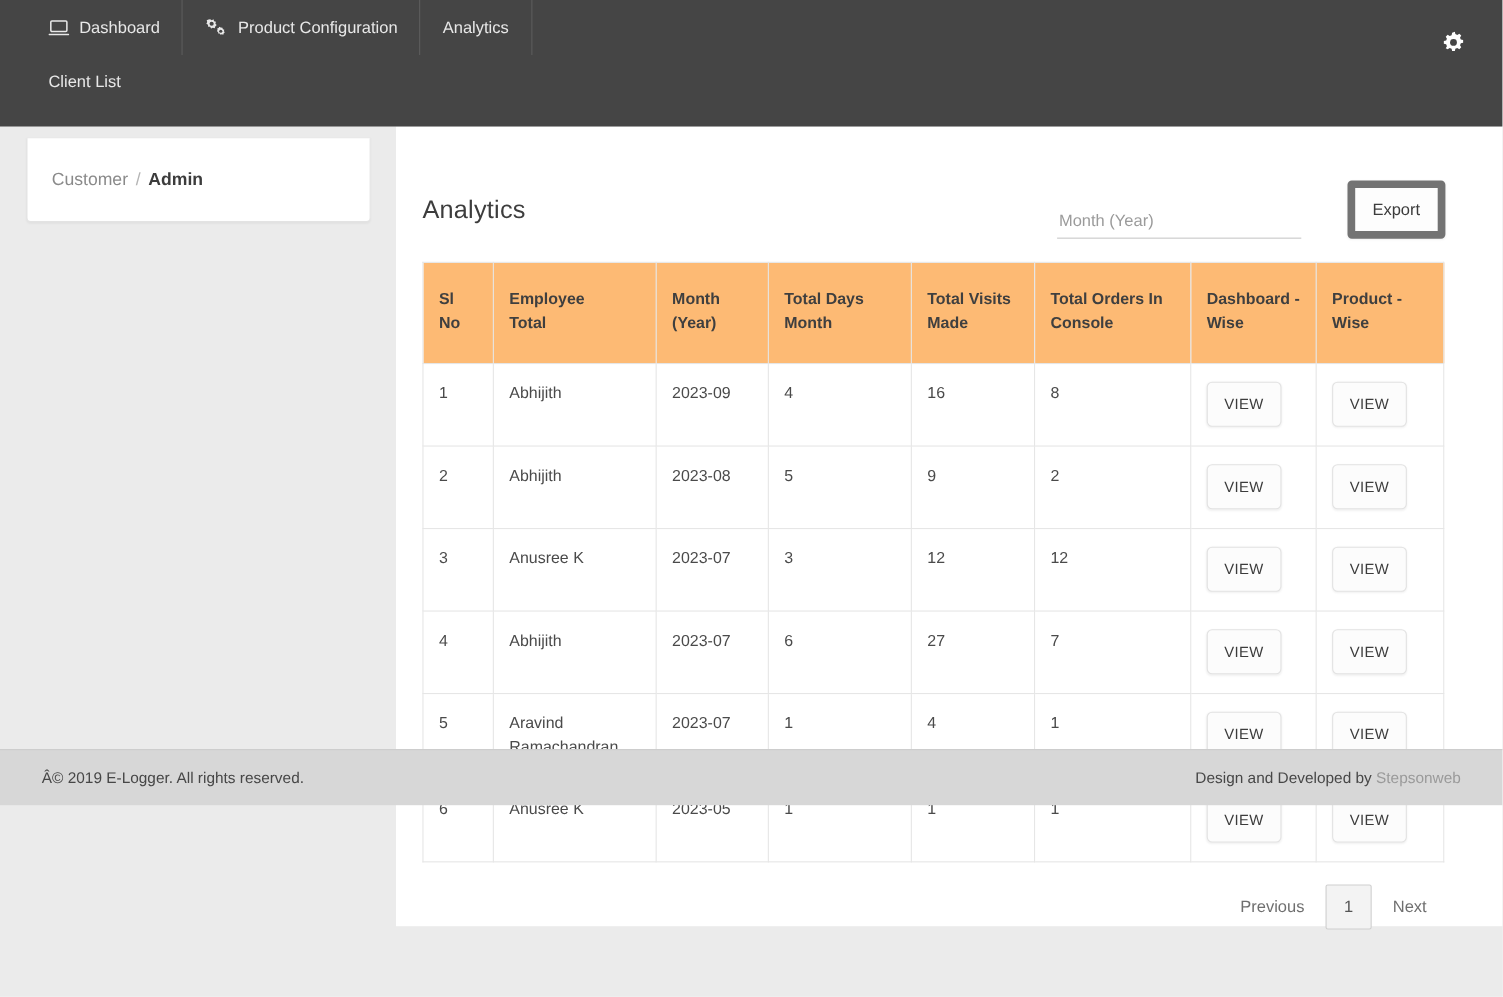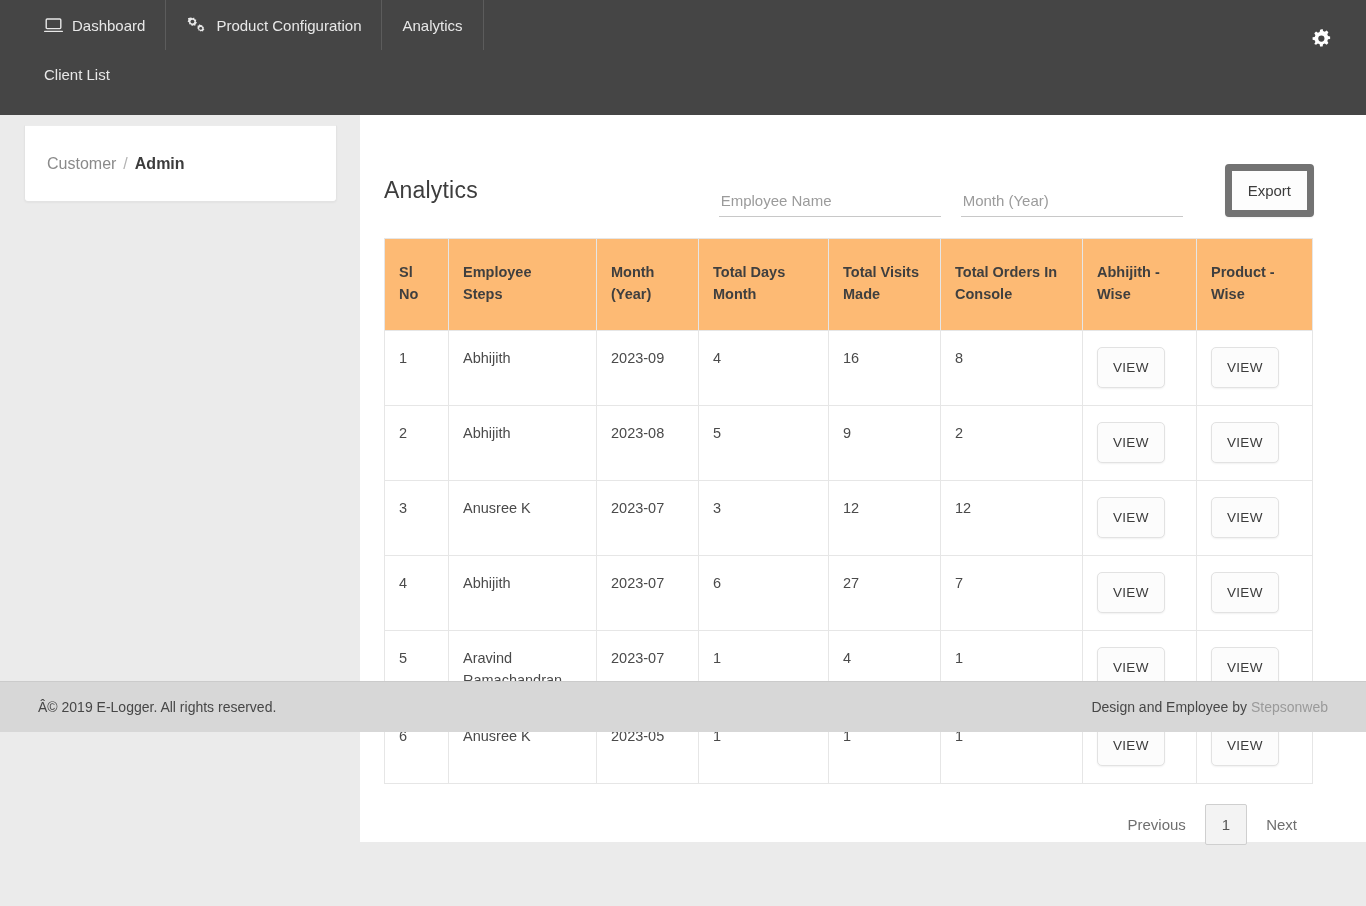--- a/index.html
+++ b/index.html
@@ -293,21 +293,20 @@
         <span class="bc-sep">/</span>
         <span class="bc-last">Admin</span>
       </div>
     </div>
 
     <div class="main">
 
       <div class="main-head">
         <div class="page-title">Analytics</div>
         <div class="filters">
-          <input id="f-emp" class="underline-input" type="text" placeholder="Employee Name" style="">
           <input id="f-month" class="underline-input" type="text" placeholder="Month (Year)" style="">
           <button class="export-btn">Export</button>
         </div>
       </div>
 
       <table class="dt">
         <colgroup>
           <col class="col-sl">
             <col class="col-emp">
             <col class="col-month">
@@ -318,40 +317,40 @@
             <col class="col-pw">
         </colgroup>
         <thead>
           <tr>
             <th>
               <span>Sl</span><br>
               <span>No</span>
             </th>
             <th>
               <span>Employee</span><br>
-              <span>Steps</span>
+              <span>Total</span>
             </th>
             <th>
               <span>Month</span><br>
               <span>(Year)</span>
             </th>
             <th>
               <span>Total Days</span><br>
               <span>Month</span>
             </th>
             <th>
               <span>Total Visits</span><br>
               <span>Made</span>
             </th>
             <th>
               <span>Total Orders In</span><br>
               <span>Console</span>
             </th>
             <th>
-              <span>Abhijith -</span><br>
+              <span>Dashboard -</span><br>
               <span>Wise</span>
             </th>
             <th>
               <span>Product -</span><br>
               <span>Wise</span>
             </th>
           </tr>
         </thead>
         <tbody id="tbody">
             <tr>
@@ -422,18 +421,18 @@
         <span class="pg num">1</span>
         <span class="pg">Next</span>
       </div>
 
     </div>
   </div>
 
   <div class="footer">
     <span>Â© 2019 E-Logger. All rights reserved.</span>
     <span class="right">
-      <span>Design and Employee by</span>
+      <span>Design and Developed by</span>
       <a href="#">Stepsonweb</a>
     </span>
   </div>
 
 </div>
 
 </body></html>

